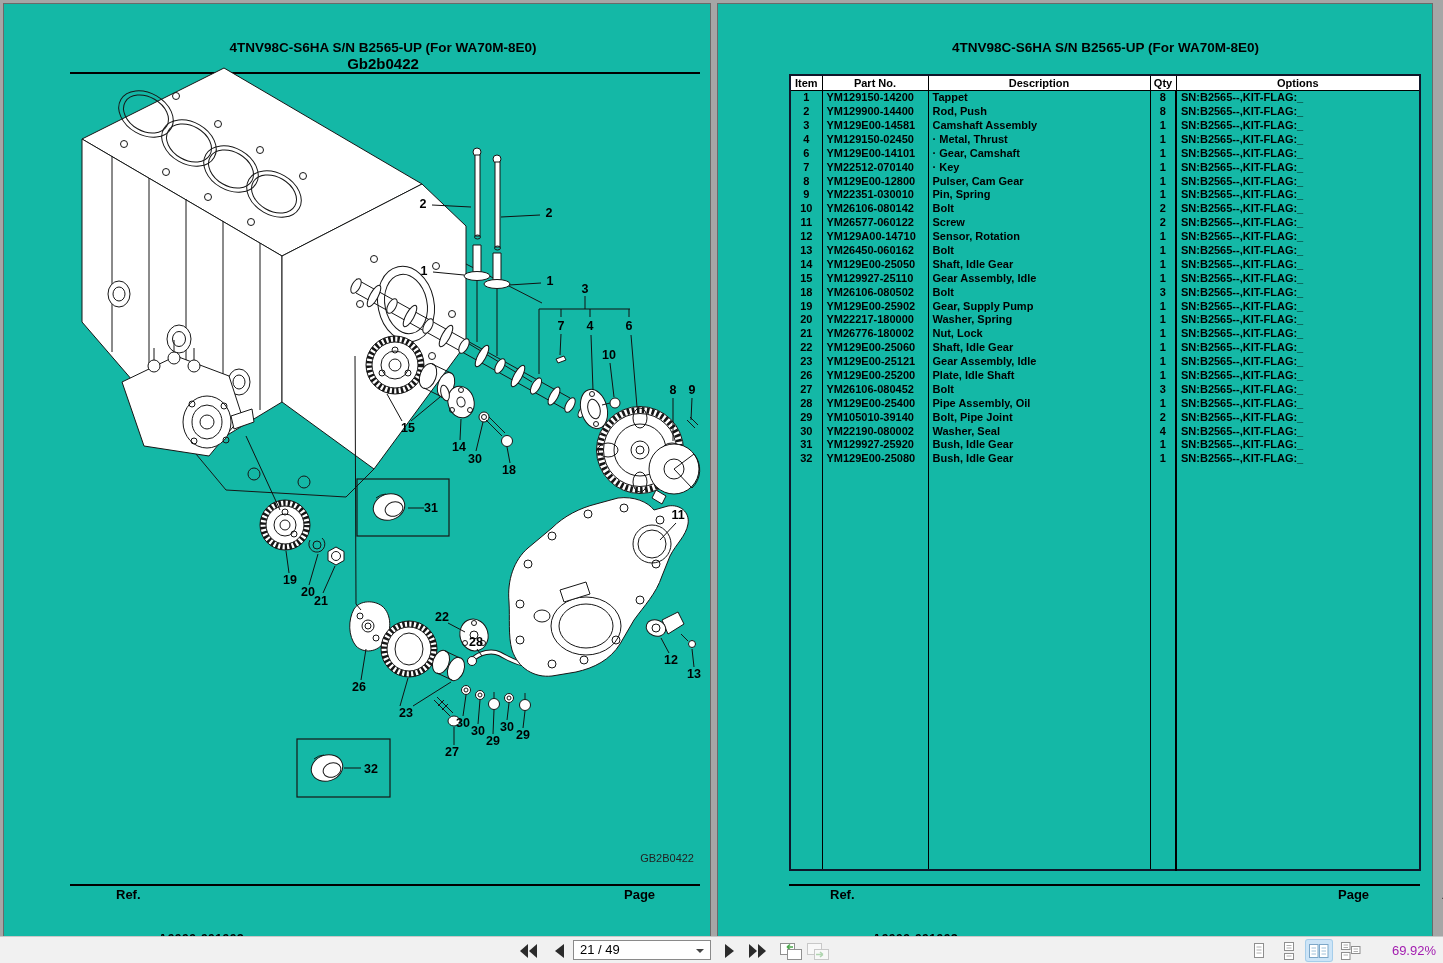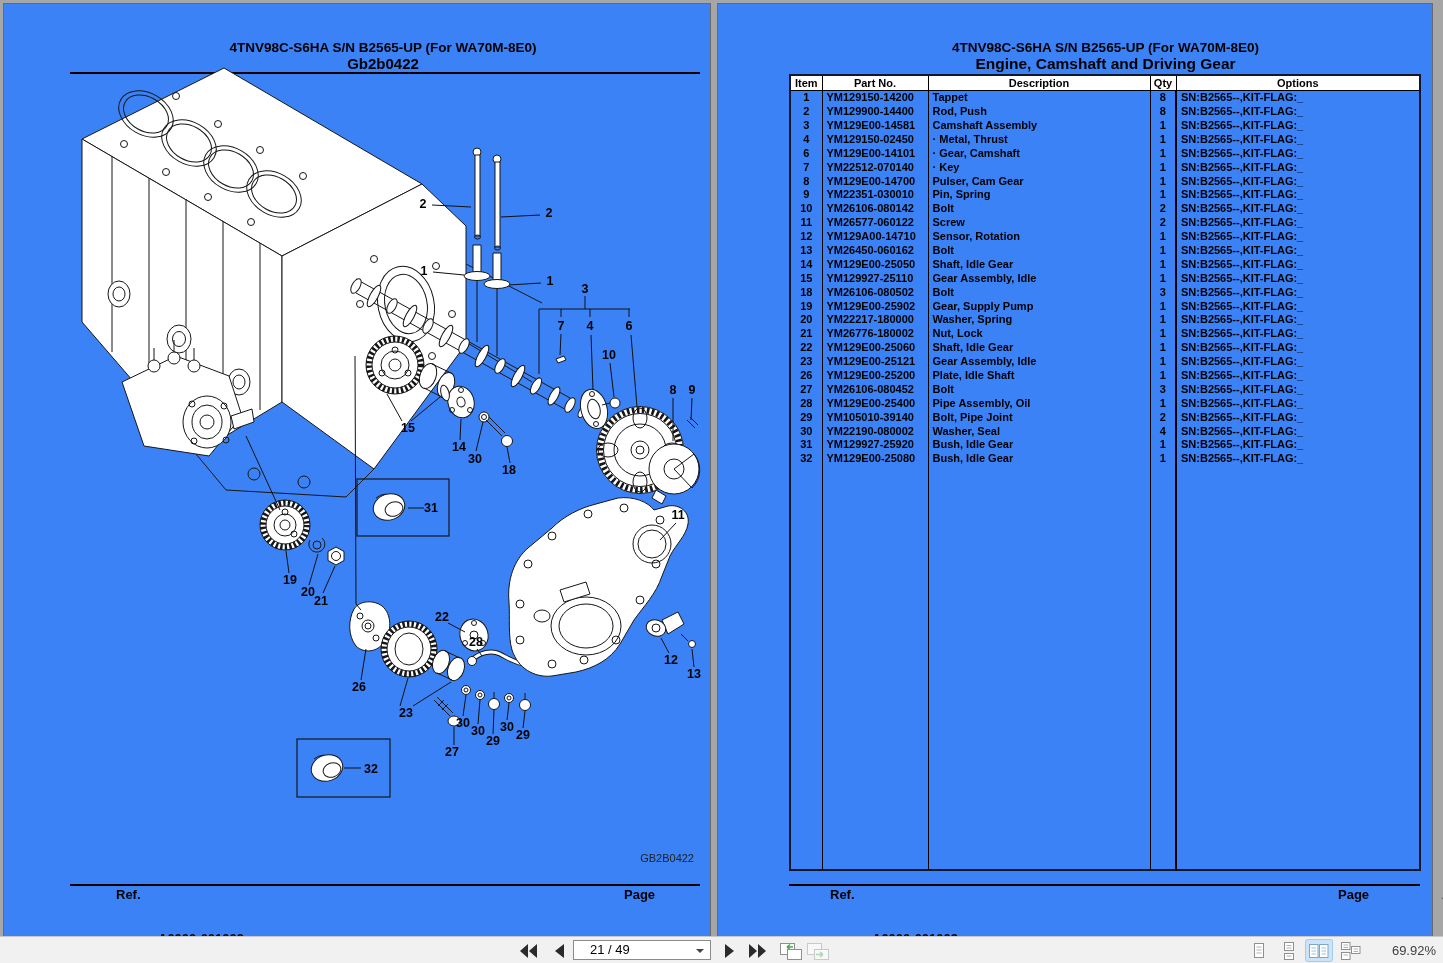--- a/index.html
+++ b/index.html
@@ -4,21 +4,21 @@
 <style>
   html,body { margin:0; padding:0; }
   body {
     width:1443px; height:963px;
     background:#a6a6a6;
     font-family:"Liberation Sans", sans-serif;
     position:relative; overflow:hidden;
     -webkit-font-smoothing:antialiased;
   }
   .page {
-    position:absolute; top:4px; height:932px; background:#3b82f6;
+    position:absolute; top:4px; height:932px; background:#14b8a6;
     box-shadow:0 0 0 1px #6a6a6a;
   }
   #left-page  { left:4px;   width:706px; }
   #right-page { left:718px; width:714px; }
 
   .title1 {
     position:absolute; top:36px; left:62px; width:634px;
     text-align:center; font-weight:bold; font-size:13.5px; color:#000;
     white-space:nowrap;
   }
@@ -75,29 +75,29 @@
   
   #toolbar {
     position:absolute; left:0; top:936px; width:1443px; height:27px;
     background:#f1f1f1; border-top:1px solid #c9c9c9; box-sizing:border-box;
   }
   .tb-btn { position:absolute; top:4px; width:24px; height:19px;
     display:flex; align-items:center; justify-content:center; }
   #page-combo {
     position:absolute; left:573px; top:3px; width:138px; height:20px;
     background:#fff; border:1px solid #8a8a8a; box-sizing:border-box;
-    font-size:13px; color:#000; line-height:18px; padding-left:16px;
+    font-size:13px; color:#000; line-height:18px; padding-left:6px;
   }
   #page-combo .combo-arrow {
     position:absolute; right:6px; top:8px; width:0; height:0;
     border-left:4px solid transparent; border-right:4px solid transparent;
     border-top:4px solid #444;
   }
   .zoom-label { position:absolute; left:1378px; top:6px; width:58px;
-    text-align:right; font-size:13px; color:#404040; }
+    text-align:right; font-size:13px; color:#a21caf; }
   .lay-btn { position:absolute; top:3px; width:26px; height:21px;
     display:flex; align-items:center; justify-content:center; border-radius:2px; }
   .lay-selected { background:#cce4f7; box-shadow:0 0 0 1px #a5cdea; }
 </style>
 </head>
 <body>
 
 <div class="page" id="left-page">
   <div class="title1">4TNV98C-S6HA S/N B2565-UP (For WA70M-8E0)</div>
   <div class="title2">Gb2b0422</div>
@@ -445,21 +445,20 @@
   <div class="fig-code">GB2B0422</div>
   <div class="hrule left-rule-bottom"></div>
   <span class="footer-text f-ref-label">Ref.</span>
   <span class="footer-text f-ref-value">A0000-001009</span>
   <span class="footer-text f-page-label">Page</span>
   <span class="footer-text f-page-value">A001009</span>
 </div>
 
 <div class="page" id="right-page">
   <div class="title1" style="left:70px;width:635px;">4TNV98C-S6HA S/N B2565-UP (For WA70M-8E0)</div>
-  <div class="title2" style="left:70px;width:635px;font-size:15.5px;">Engine, Camshaft and Driving Gear</div>
 
   <div id="table-wrap">
     <table class="parts">
       <colgroup>
         <col style="width:32px">
           <col style="width:106px">
           <col style="width:222px">
           <col style="width:26px">
           <col>
       </colgroup>
@@ -510,21 +509,21 @@
           </tr>
           <tr>
             <td class="c-item">7</td>
             <td class="c-part">YM22512-070140</td>
             <td class="c-desc">· Key</td>
             <td class="c-qty">1</td>
             <td class="c-opt">SN:B2565--,KIT-FLAG:_</td>
           </tr>
           <tr>
             <td class="c-item">8</td>
-            <td class="c-part">YM129E00-14700</td>
+            <td class="c-part">YM129E00-12800</td>
             <td class="c-desc">Pulser, Cam Gear</td>
             <td class="c-qty">1</td>
             <td class="c-opt">SN:B2565--,KIT-FLAG:_</td>
           </tr>
           <tr>
             <td class="c-item">9</td>
             <td class="c-part">YM22351-030010</td>
             <td class="c-desc">Pin, Spring</td>
             <td class="c-qty">1</td>
             <td class="c-opt">SN:B2565--,KIT-FLAG:_</td>

